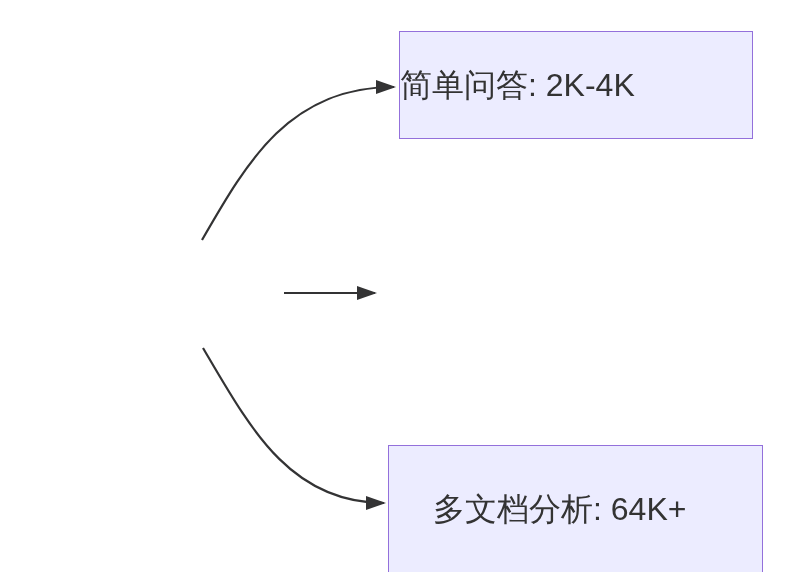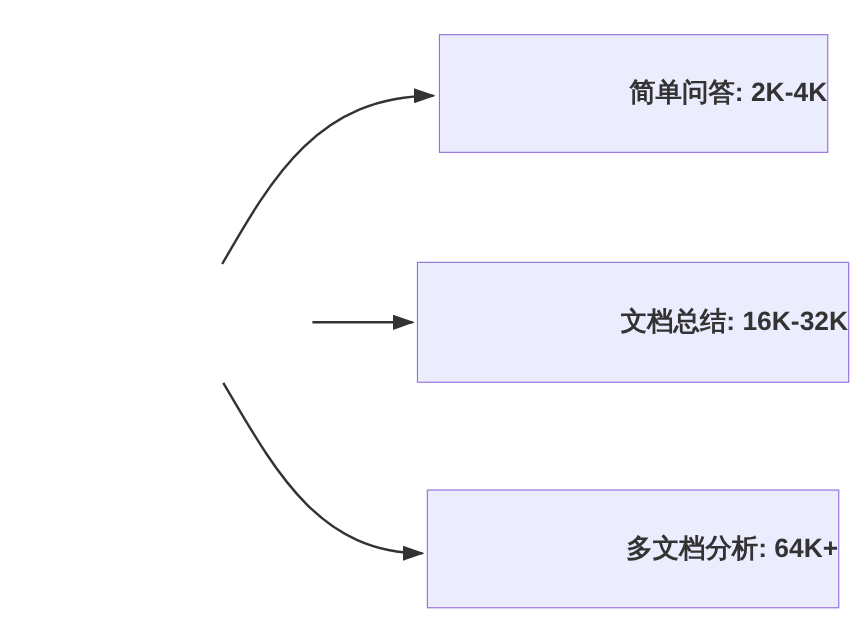--- a/index.html
+++ b/index.html
@@ -16,34 +16,33 @@
     background:var(--background);
     font-family:"Liberation Sans", sans-serif;
     overflow:hidden;
   }
   .edges{position:absolute;left:0;top:0;width:787px;height:572px;}
   .edge{fill:none;stroke:var(--arrow);stroke-width:2.2px;}
   .arrowhead-shape{fill:var(--arrow);stroke:none;}
   .node{
     position:absolute;
     box-sizing:border-box;
-    display:flex;align-items:center;justify-content:flex-end;
+    display:flex;align-items:center;justify-content:flex-start;
     background:var(--node-fill);
     border:1.5px solid var(--node-border);
     color:var(--text);
-    font-size:24px;
+    font-size:32px;
     line-height:1.2;
     white-space:nowrap;
     text-align:center;
-    font-weight:bold;
   }
   .node-root{left:30px;top:240px;width:252px;height:108px;}
   .node-b0{left:399px;top:31px;width:354px;height:108px;}
   .node-b1{left:379px;top:238px;width:393px;height:110px;}
-  .node-b2{left:388px;top:445px;width:375px;height:108px;}
+  .node-b2{left:388px;top:445px;width:375px;height:128px;padding-left:44px;}
 </style>
 </head>
 <body>
 
 <div class="canvas">
 
   <svg class="edges" viewBox="0 0 787 572" xmlns="http://www.w3.org/2000/svg" aria-hidden="true">
     <defs>
       <marker id="arrowhead" markerUnits="userSpaceOnUse" markerWidth="20" markerHeight="14" refX="18" refY="7" orient="auto">
         <path class="arrowhead-shape" d="M0,0 L20,7 L0,14 Z"></path>
@@ -52,21 +51,18 @@
     <path class="edge" d="M 202 240 C 248 160, 290 87, 394 87" marker-end="url(#arrowhead)"></path>
     <path class="edge" d="M 284 293 L 375 293" marker-end="url(#arrowhead)"></path>
     <path class="edge" d="M 203 348 C 250 428, 290 503, 384 503" marker-end="url(#arrowhead)"></path>
   </svg>
 
 
   <div class="node node-b0">
     <span>简单问答: 2K-4K</span>
   </div>
 
-  <div class="node node-b1">
-    <span>文档总结: 16K-32K</span>
-  </div>
 
   <div class="node node-b2">
     <span>多文档分析: 64K+</span>
   </div>
 
 </div>
 
 </body></html>

